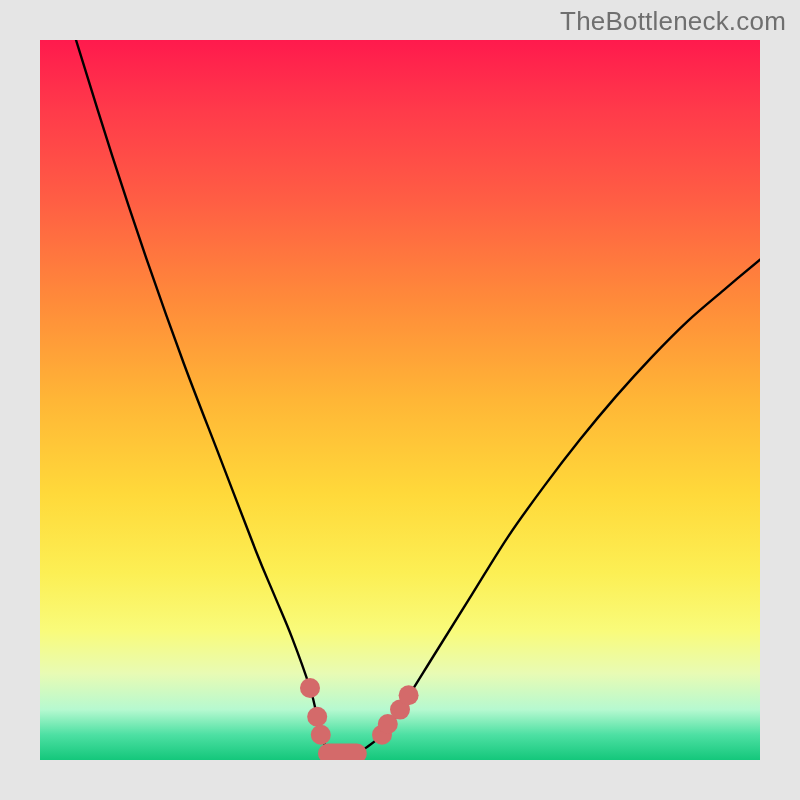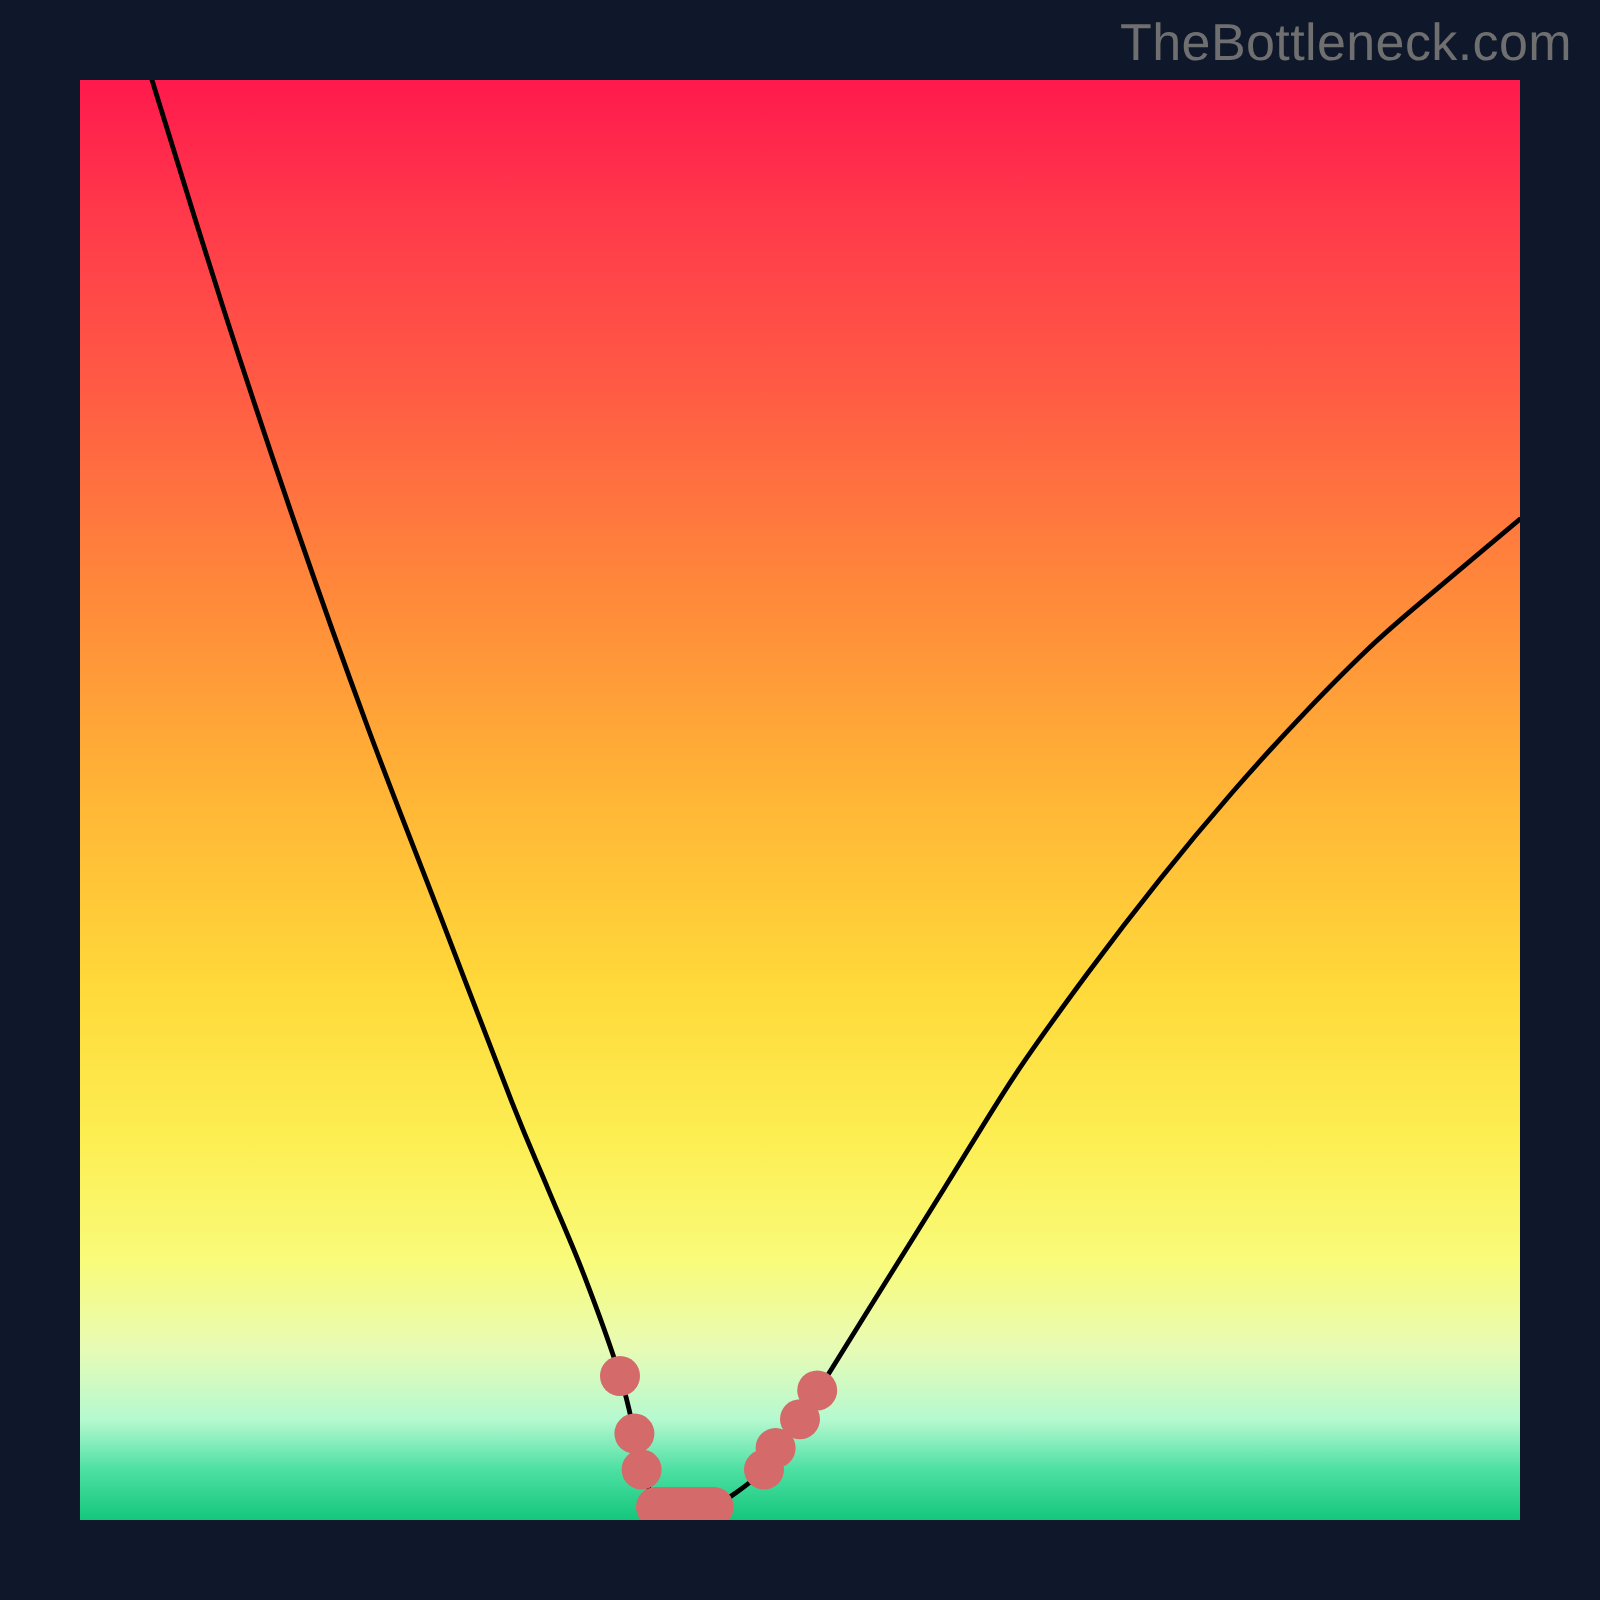--- a/index.html
+++ b/index.html
@@ -10,21 +10,21 @@
     background: #000000;
     overflow: hidden;
     font-family: Arial, Helvetica, sans-serif;
   }
   .frame {
     position: absolute;
     left: 0;
     top: 0;
     width: 800px;
     height: 800px;
-    background: #0f172a;
+    background: #e5e5e5;
   }
   .plot {
     position: absolute;
     left: 40px;
     top: 40px;
     width: 720px;
     height: 720px;
     background: linear-gradient(
       to bottom,
       #ff1a4d 0%,

